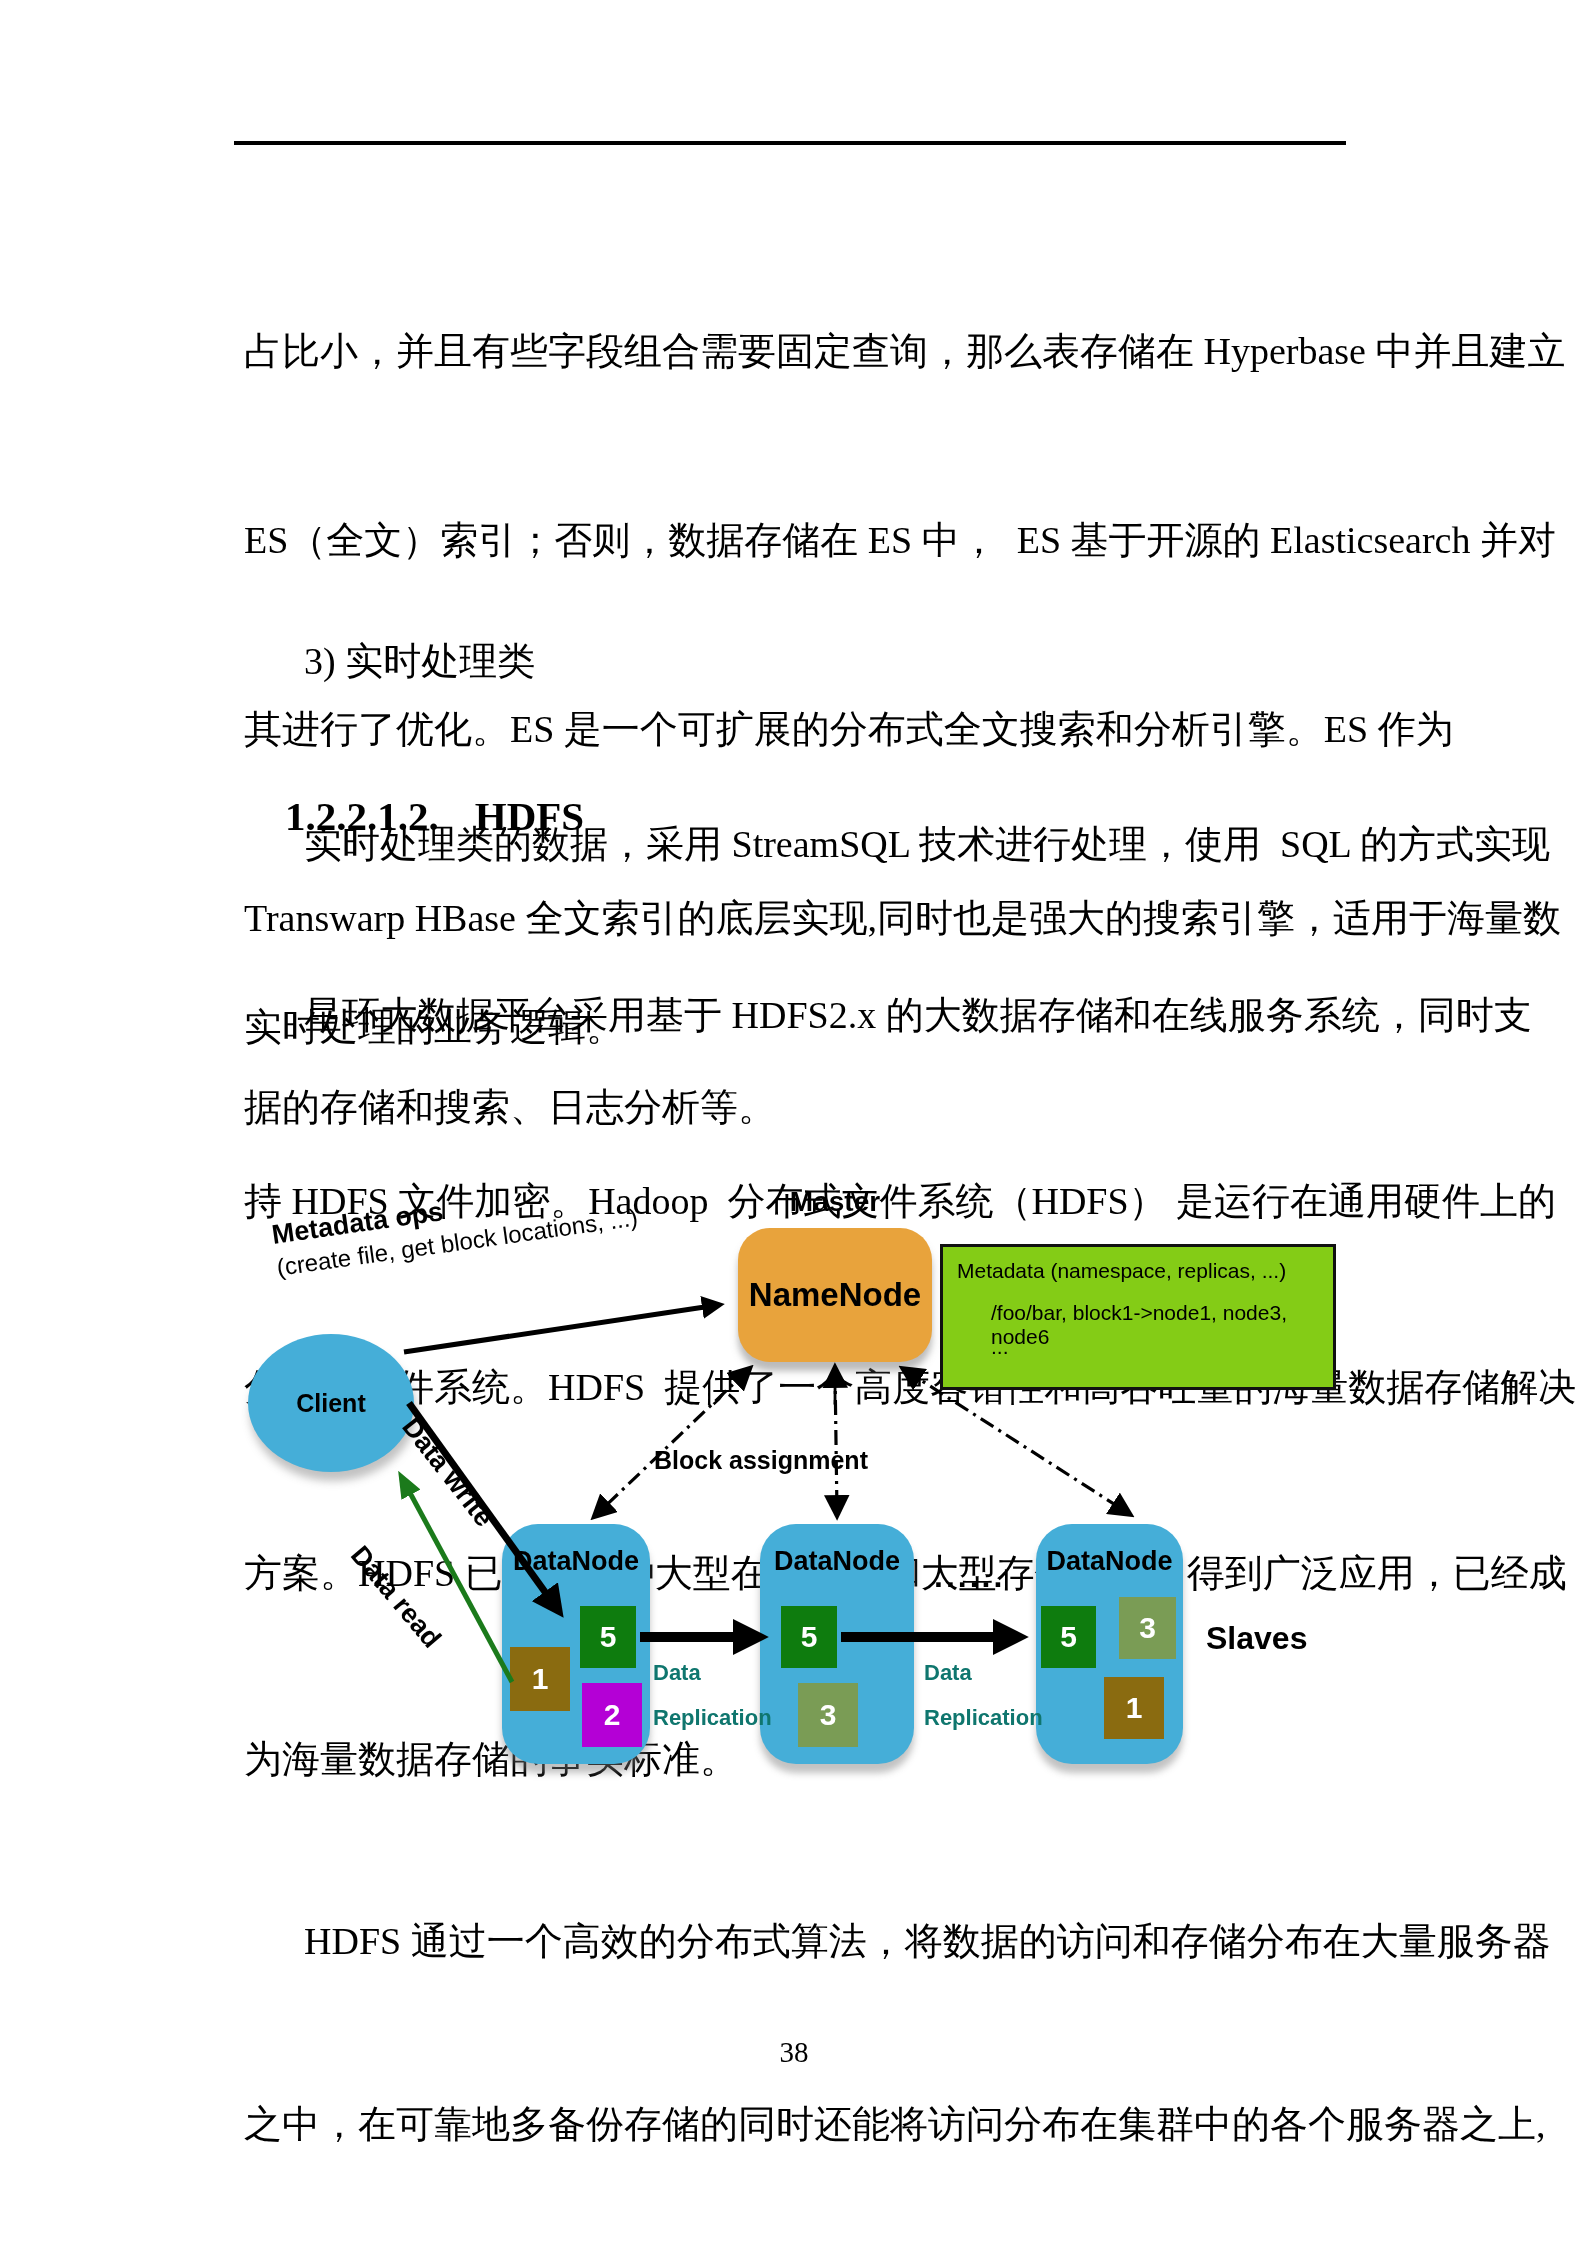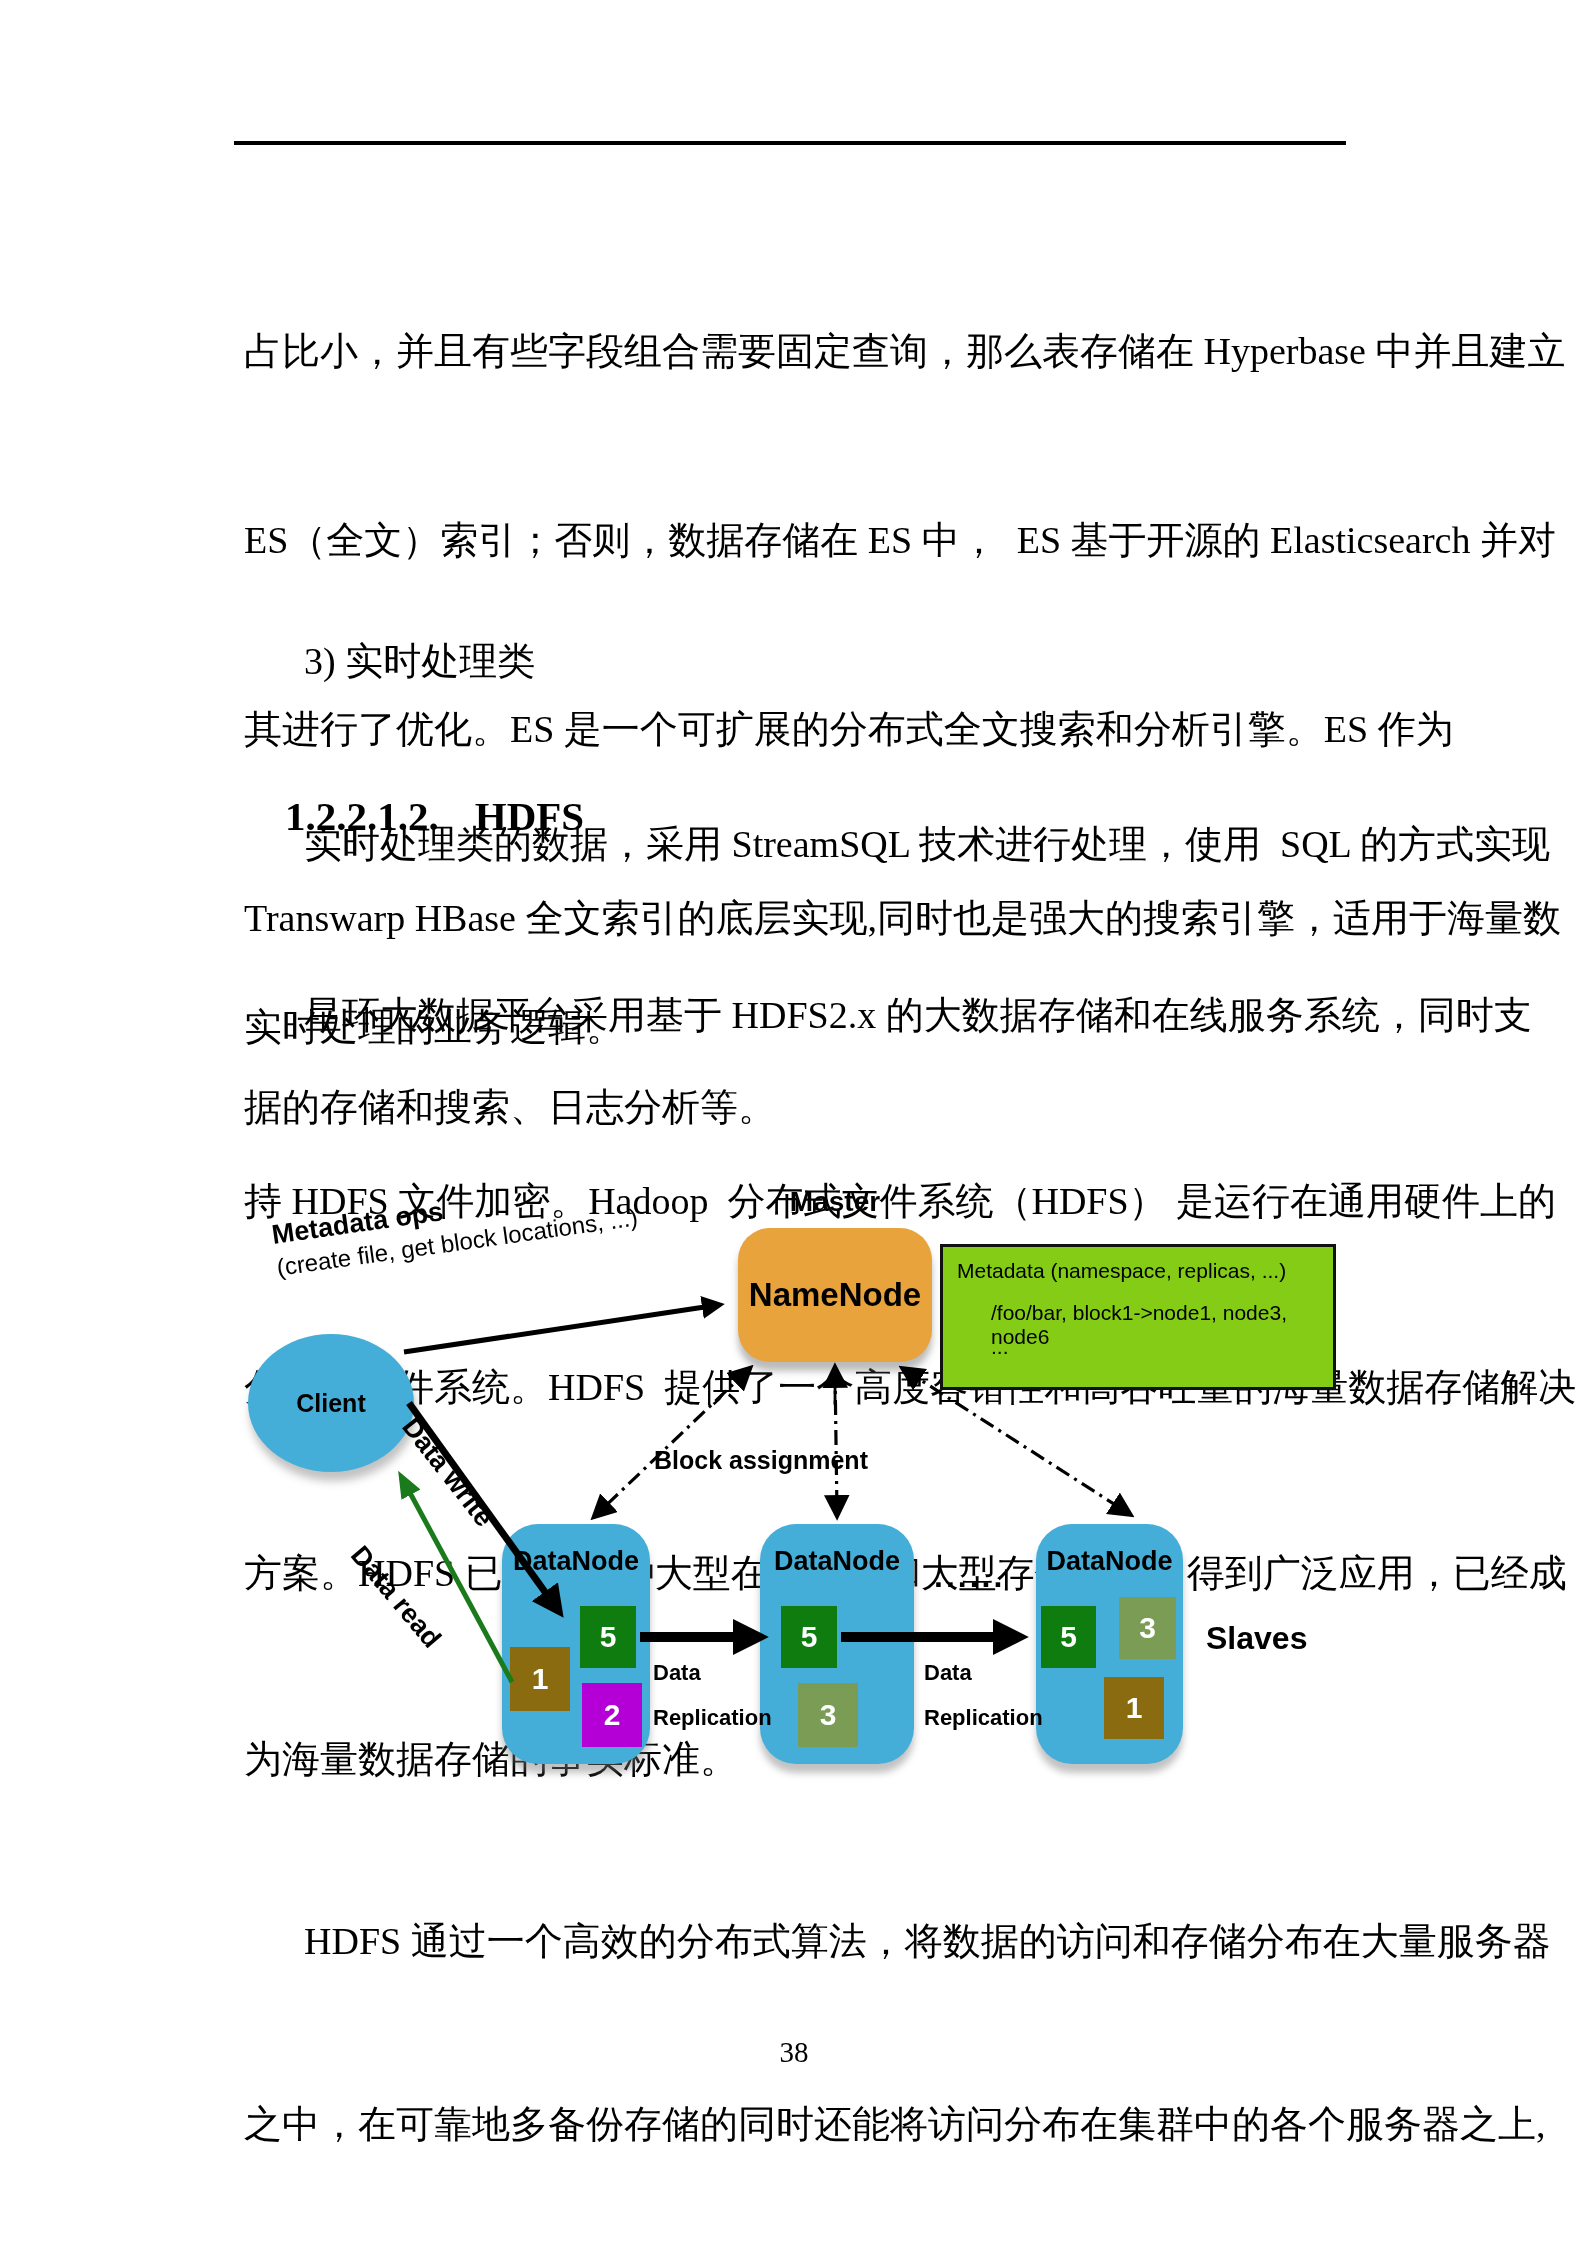--- a/index.html
+++ b/index.html
@@ -65,21 +65,21 @@
     color:#fff;font-weight:bold;font-size:30px;font-family:"Liberation Sans","DejaVu Sans",sans-serif;
   }
   .b-d1-5{left:580px;top:1606px;width:56px;height:62px;}
   .b-d1-1{left:510px;top:1647px;width:60px;height:64px;}
   .b-d1-2{left:582px;top:1683px;width:60px;height:64px;}
   .b-d2-5{left:781px;top:1606px;width:56px;height:62px;}
   .b-d2-3{left:798px;top:1683px;width:60px;height:64px;}
   .b-d3-5{left:1041px;top:1606px;width:55px;height:62px;}
   .b-d3-3{left:1119px;top:1597px;width:57px;height:62px;}
   .b-d3-1{left:1104px;top:1677px;width:60px;height:62px;}
-  .drl{position:absolute;z-index:40;font-weight:bold;font-size:22px;line-height:45px;color:#000000;
+  .drl{position:absolute;z-index:40;font-weight:bold;font-size:22px;line-height:45px;color:#0f766e;
     font-family:"Liberation Sans","DejaVu Sans",sans-serif;}
   .drl1{left:653px;top:1650px;}
   .drl2{left:924px;top:1650px;}
   .dots{left:934px;top:1558px;font-size:32px;letter-spacing:3px;}
   .arrows{position:absolute;left:0;top:0;width:1586px;height:2244px;z-index:30;pointer-events:none;}
 </style>
 </head>
 <body>
 
 <div class="page">

